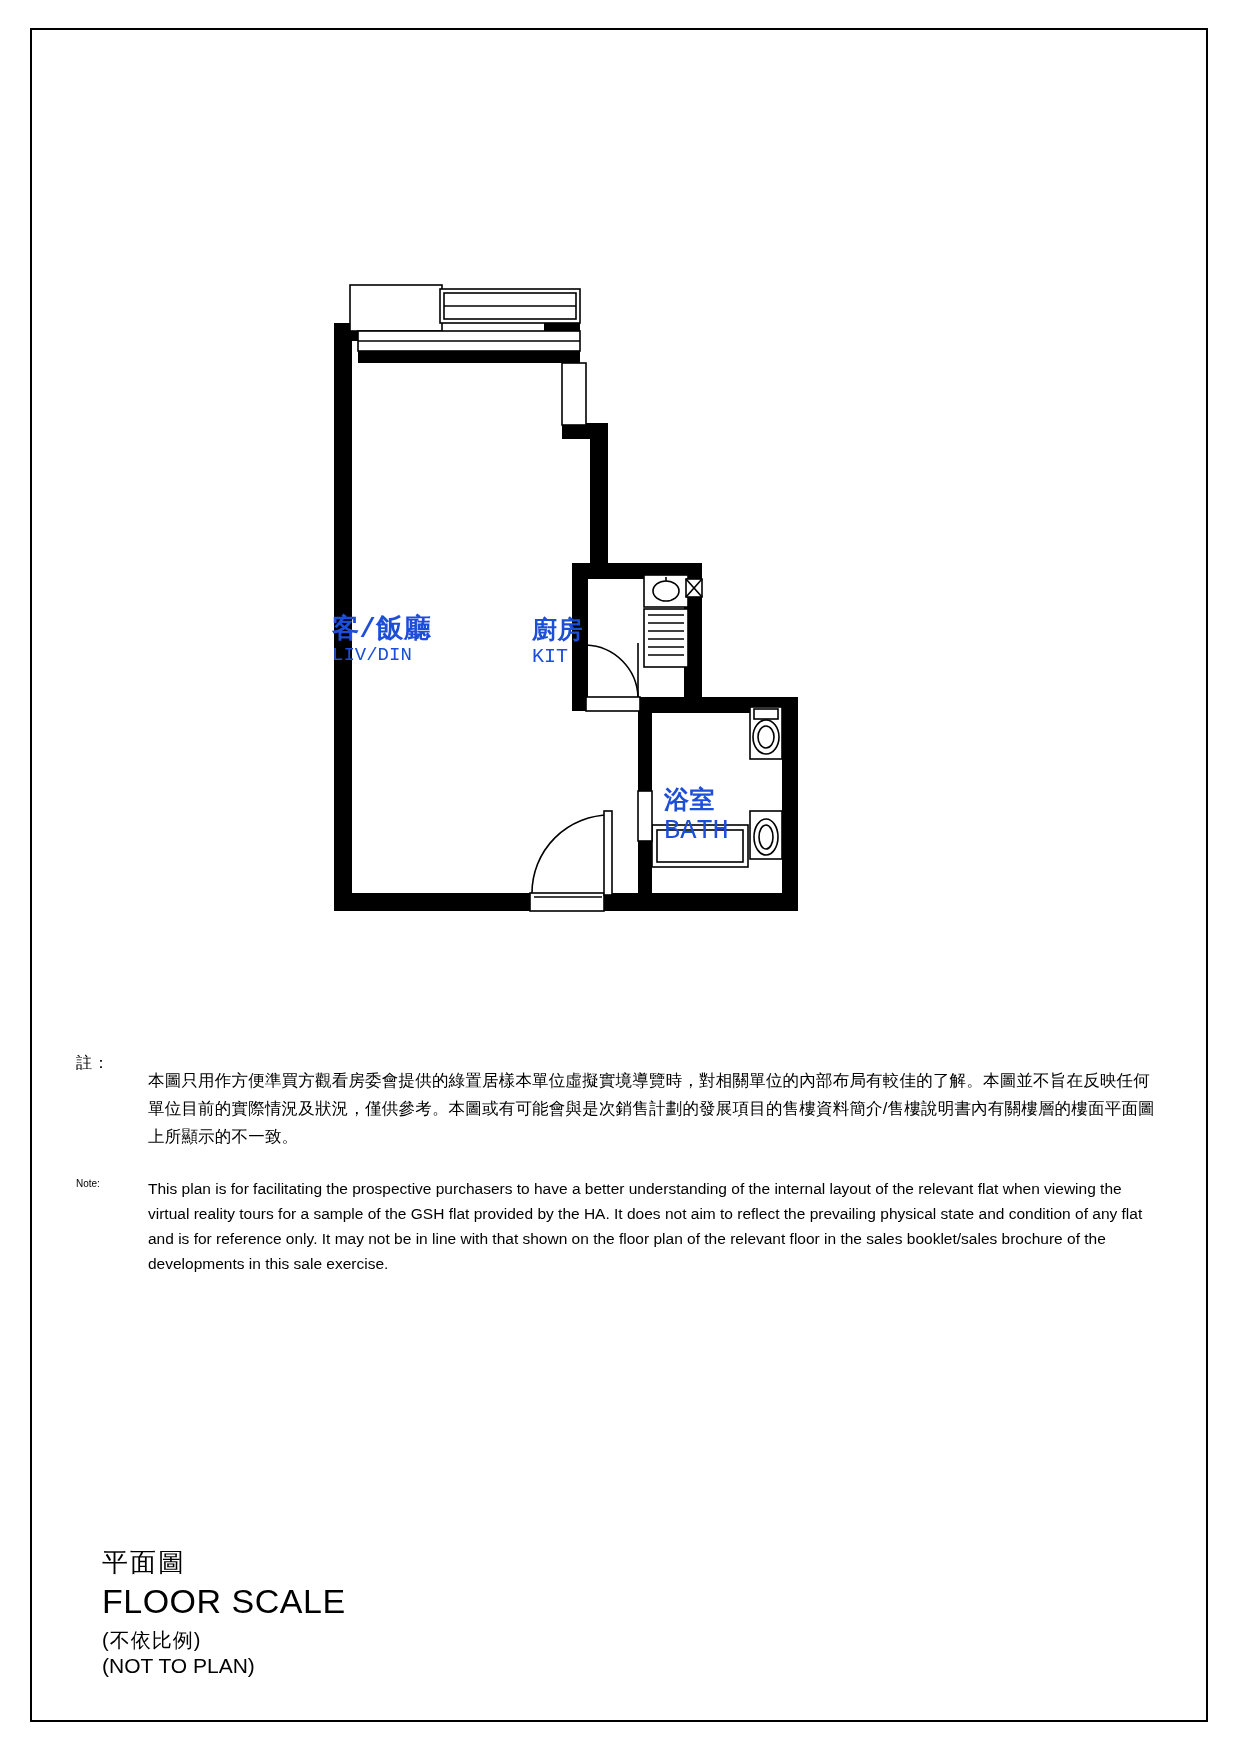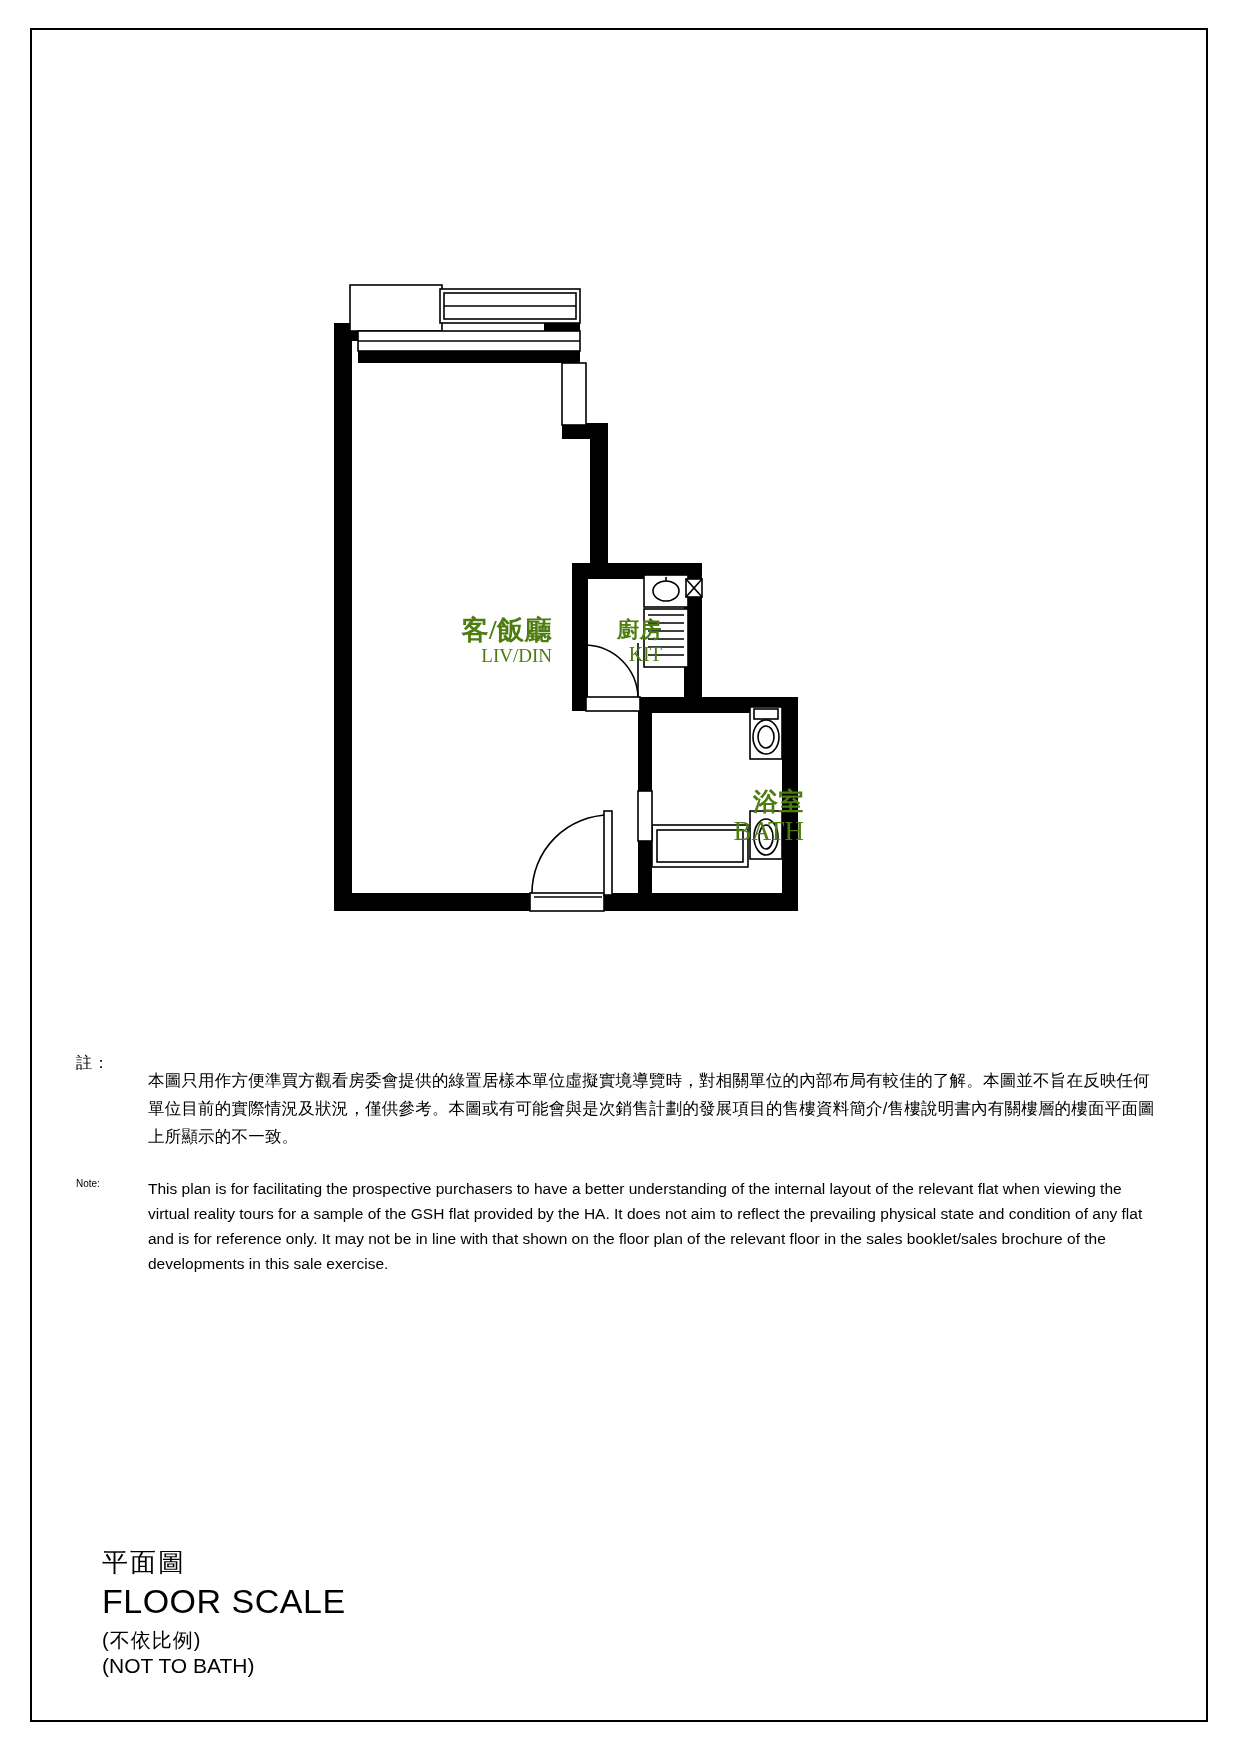--- a/index.html
+++ b/index.html
@@ -35,24 +35,24 @@
     height: 1000px;
   }
   #plan-svg {
     position: absolute;
     left: 240px;
     top: 215px;
   }
 
   .room-label {
     position: absolute;
-    text-align: right;
+    text-align: left;
     line-height: 1.12;
-    font-family: Liberation Serif, serif;
-    color: #4d7c0f;
+    font-family: Liberation Mono, monospace;
+    color: #1d4ed8;
   }
   .room-label .cn {
     display: block;
     font-weight: bold;
     letter-spacing: 0.5px;
   }
   .room-label .en {
     display: block;
     font-weight: normal;
   }
@@ -63,21 +63,21 @@
     width: 220px;
   }
   #label-livdin .cn { font-size: 27px; }
   #label-livdin .en { font-size: 19px; }
 
   #label-kit {
     left: 500px;
     top: 588px;
     width: 130px;
   }
-  #label-kit .cn { font-size: 22px; }
+  #label-kit .cn { font-size: 25px; }
   #label-kit .en { font-size: 20px; }
 
   #label-bath {
     left: 632px;
     top: 758px;
     width: 140px;
   }
   #label-bath .cn { font-size: 25px; }
   #label-bath .en { font-size: 27px; }
 
@@ -263,16 +263,16 @@
     <div class="note-block">
       <div class="note-key">Note:</div>
       <div class="note-body">This plan is for facilitating the prospective purchasers to have a better understanding of the internal layout of the relevant flat when viewing the virtual reality tours for a sample of the GSH flat provided by the HA. It does not aim to reflect the prevailing physical state and condition of any flat and is for reference only. It may not be in line with that shown on the floor plan of the relevant floor in the sales booklet/sales brochure of the developments in this sale exercise.</div>
     </div>
   </div>
 
   <div id="footer">
     <div class="t-cn">平面圖</div>
     <div class="t-en">FLOOR SCALE</div>
     <div class="s-cn">(不依比例)</div>
-    <div class="s-en">(NOT TO BATH)</div>
+    <div class="s-en">(NOT TO PLAN)</div>
   </div>
 
 </div>
 
 </body></html>

